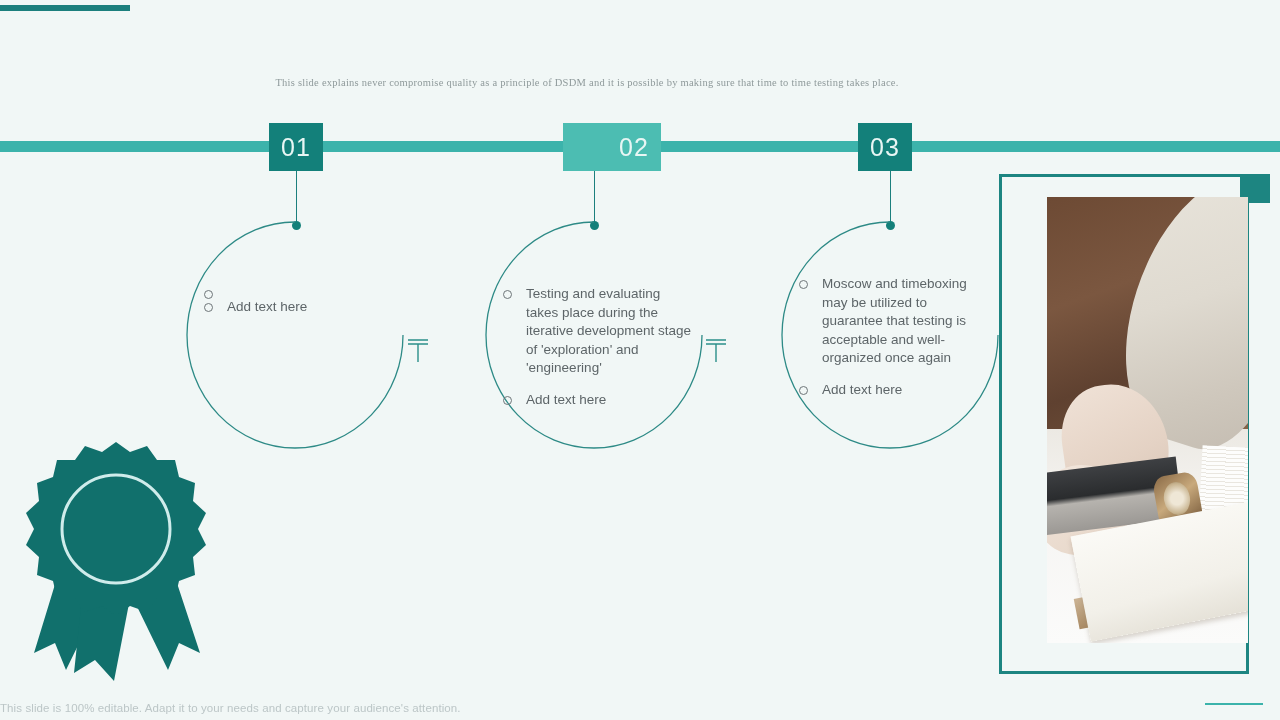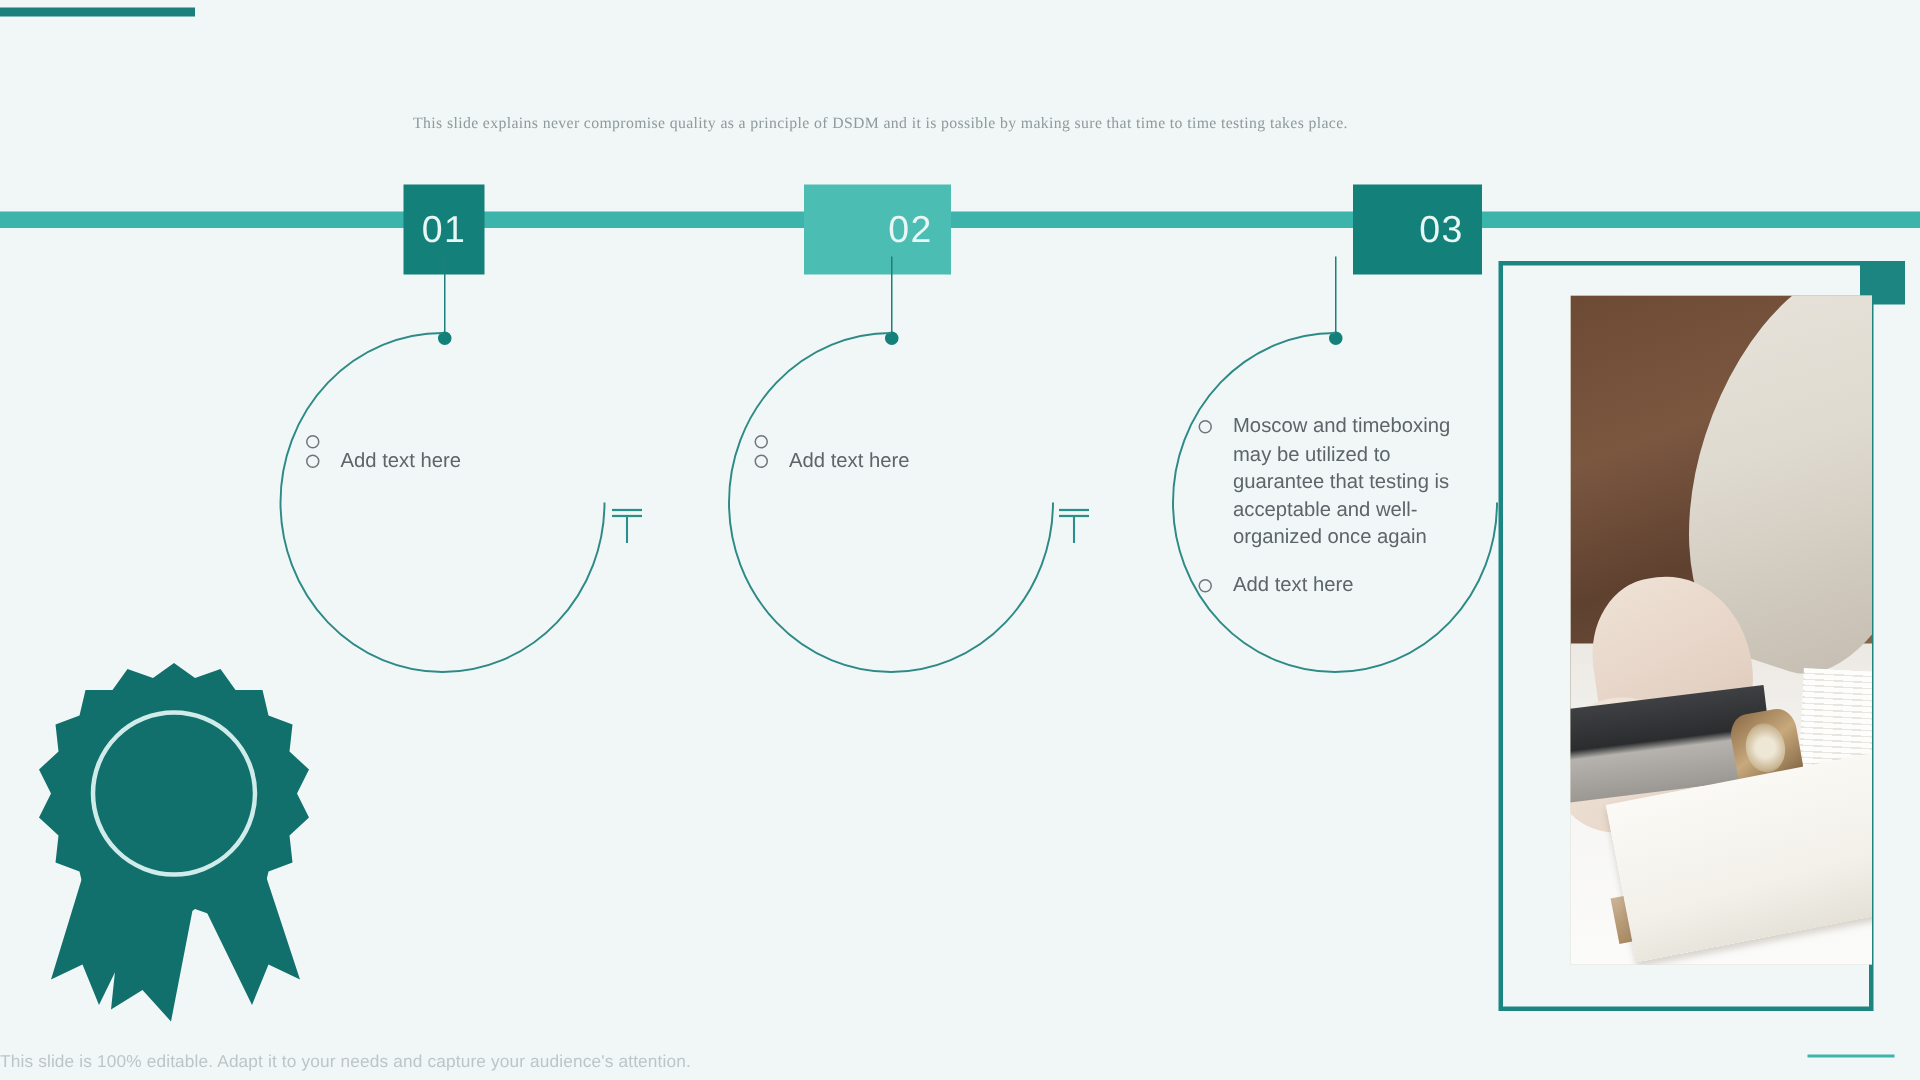--- a/index.html
+++ b/index.html
@@ -36,30 +36,30 @@
   }
 
   
   .tl-bar{
     position:absolute;left:0;top:141px;width:1280px;height:11px;
     background:#3cb3ab;
   }
 
   
   .badge{
-    position:absolute;width:54px;height:60px;top:123px;
+    position:absolute;width:54px;height:48px;top:123px;
     display:flex;align-items:center;justify-content:center;
     color:#e8f6f4;font-size:25px;letter-spacing:1px;
     font-family:"Liberation Sans", sans-serif;
   }
   .badge.dark{background:#13807a;}
   .badge.light{background:#4cbdb2;}
   .badge.b1{left:269px;}
-  .badge.b2{left:536px;padding-left:44px;}
-  .badge.b3{left:902px;padding-left:32px;}
+  .badge.b2{left:563px;padding-left:44px;}
+  .badge.b3{left:858px;}
 
   
   .stem{position:absolute;width:1.6px;background:#1c7f7d;top:171px;height:55px;}
   .stem.s1{left:295.5px;}
   .stem.s2{left:593.5px;}
   .stem.s3{left:889.5px;}
 
   .dot{
     position:absolute;width:9px;height:9px;border-radius:50%;
     background:#14807a;top:221px;
@@ -228,20 +228,21 @@
   <div class="tmark t2">
     <svg width="24" height="26" viewBox="0 0 24 26">
       <line x1="2" y1="4" x2="22" y2="4" stroke="#2a8f8a" stroke-width="1.5"></line>
       <line x1="2" y1="8" x2="22" y2="8" stroke="#2a8f8a" stroke-width="1.5"></line>
       <line x1="12" y1="8" x2="12" y2="26" stroke="#2a8f8a" stroke-width="1.4"></line>
     </svg>
   </div>
   <div class="block k2">
     <div class="bullet">
       <span class="mark"></span>
+      <span>Testing and evaluating takes place during the iterative development stage of 'exploration' and 'engineering'</span>
     </div>
     <div class="bullet">
       <span class="mark"></span>
       <span>Add text here</span>
     </div>
   </div>
 
   <div class="badge dark b3">
     <span>03</span>
   </div>

